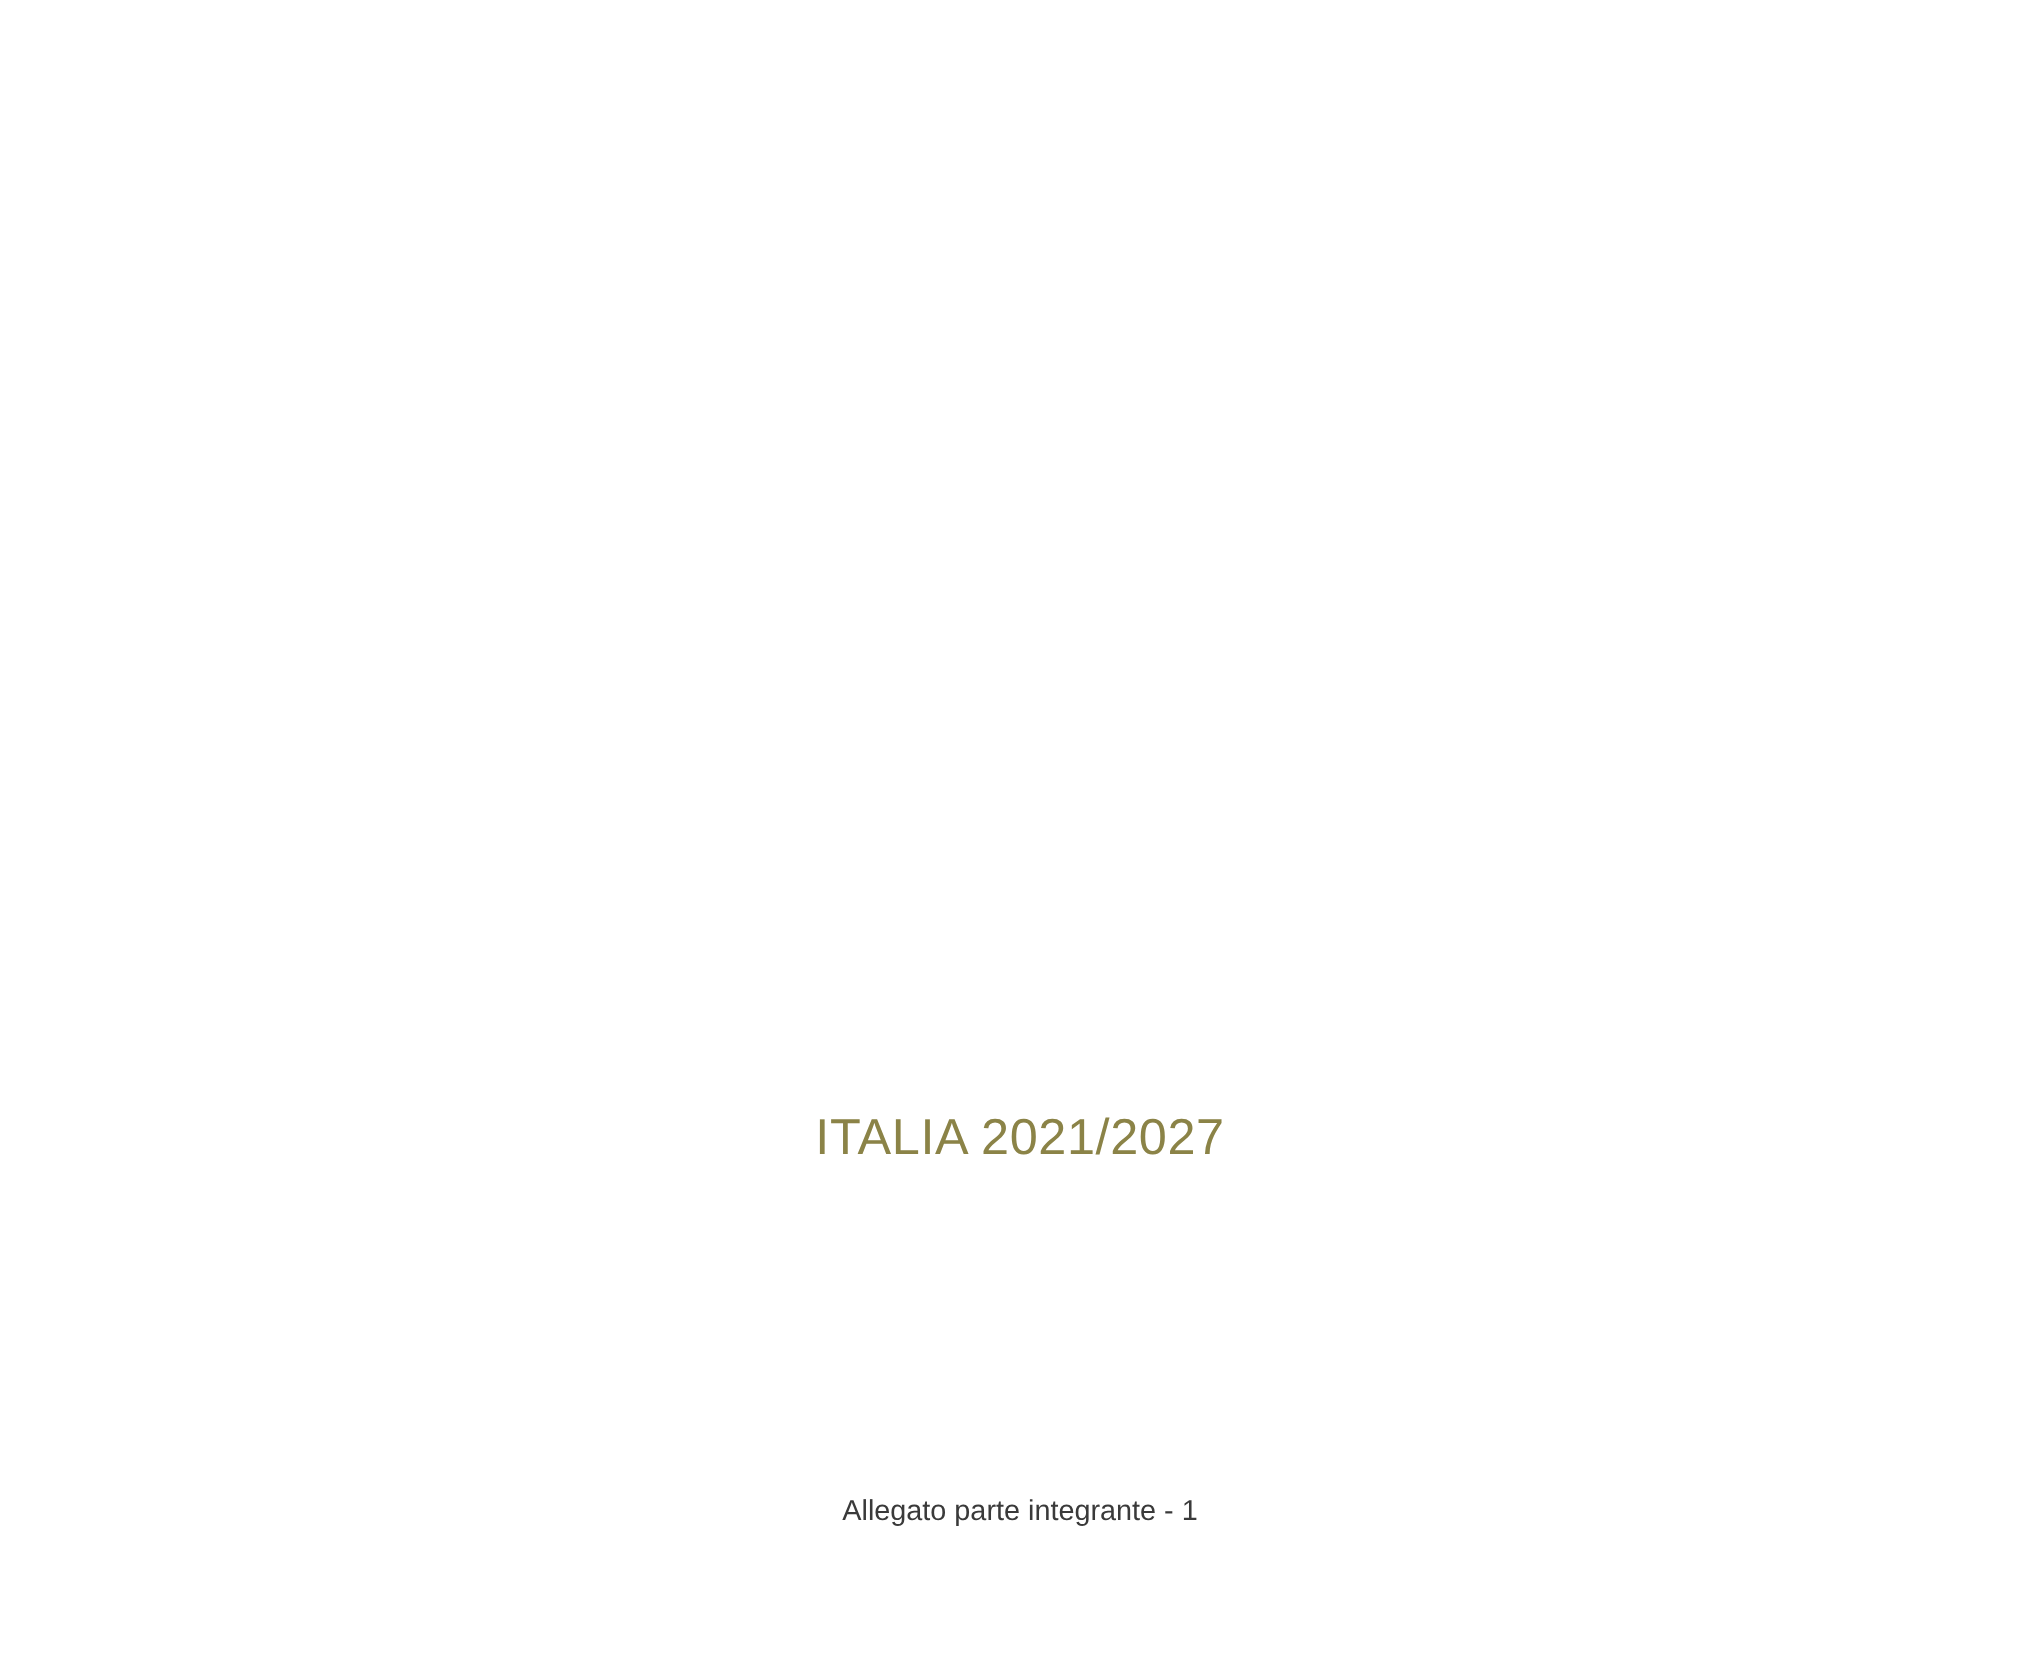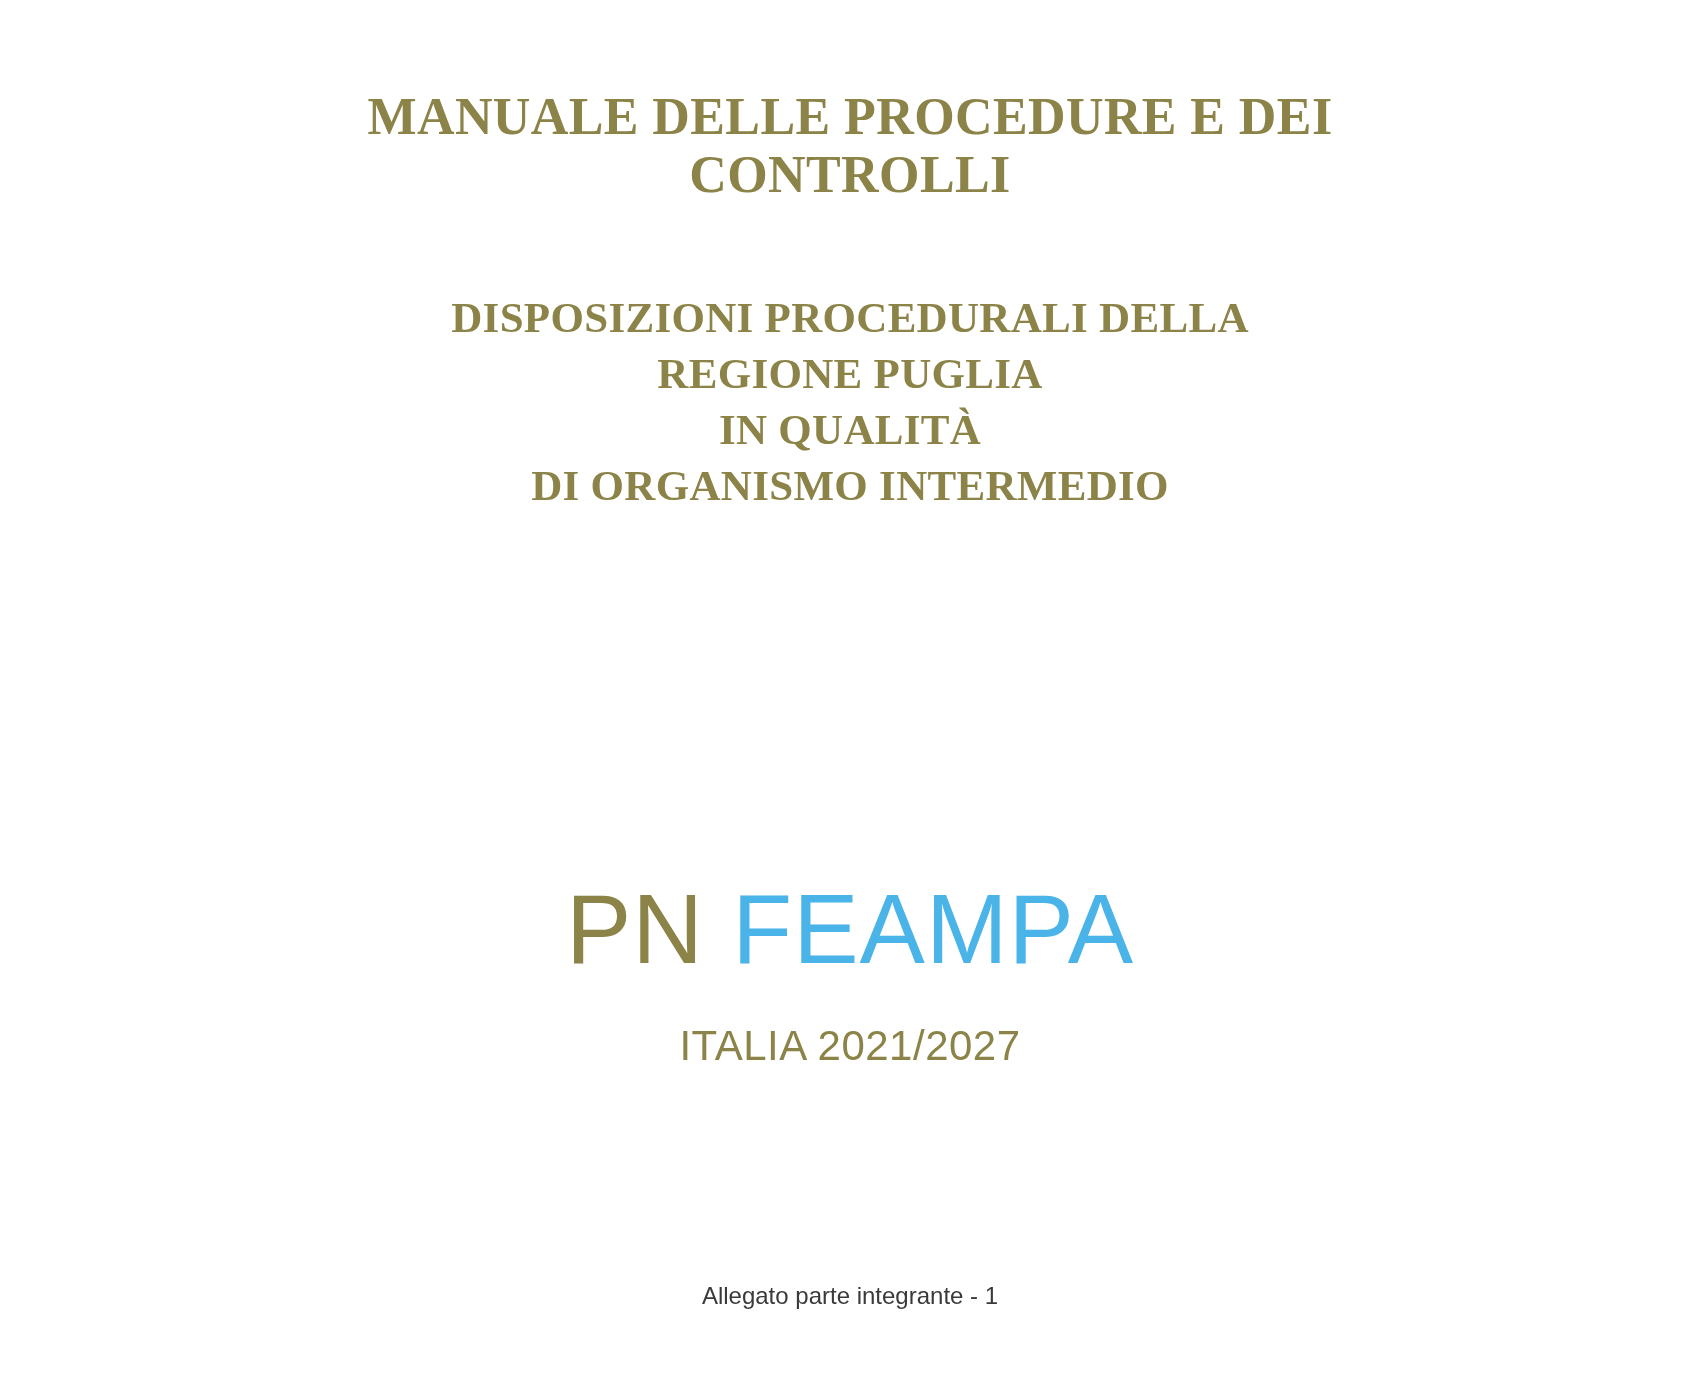--- a/index.html
+++ b/index.html
@@ -87,46 +87,27 @@
   
   .footer {
     position: absolute;
     left: 0;
     right: 0;
     top: 1246px;
     text-align: center;
     font-family: "Liberation Sans", sans-serif;
     font-size: 24px;
     color: #3a3a3a;
-    margin-top: 36px;
   }
 </style>
 </head>
 <body>
 
 <div class="page">
 
-  <div class="title-block">
-    <div class="title-main">
-      <span class="line">MANUALE DELLE PROCEDURE E DEI</span>
-      <span class="line">CONTROLLI</span>
-    </div>
-
-    <div class="title-gap"></div>
-
-    <div class="title-sub">
-      <span class="line">DISPOSIZIONI PROCEDURALI DELLA</span>
-      <span class="line">REGIONE PUGLIA</span>
-      <span class="line">IN QUALITÀ</span>
-      <span class="line">DI ORGANISMO INTERMEDIO</span>
-    </div>
-  </div>
 
   <div class="logo-block">
-    <div class="logo-line">
-      <span class="logo-pn">PN</span><span>&nbsp;</span><span class="logo-feampa">FEAMPA</span>
-    </div>
     <div class="logo-years">ITALIA 2021/2027</div>
   </div>
 
   <div class="footer">Allegato parte integrante - 1</div>
 
 </div>
 
 </body></html>

